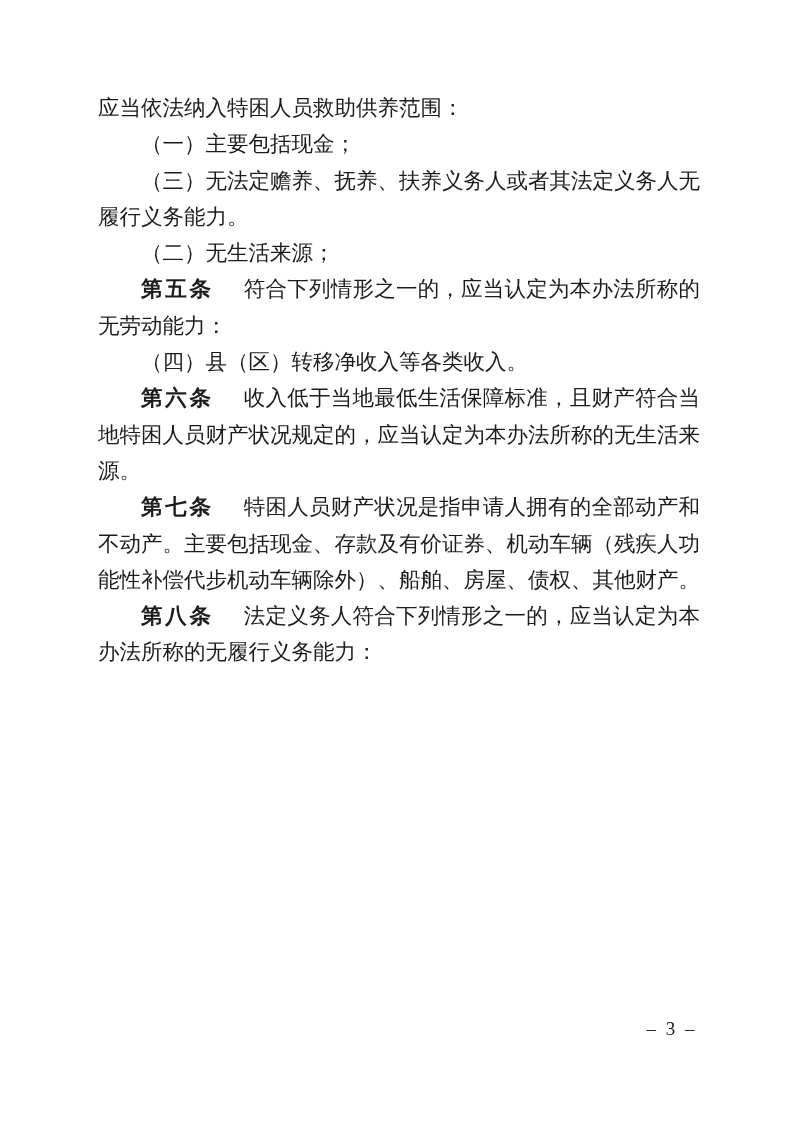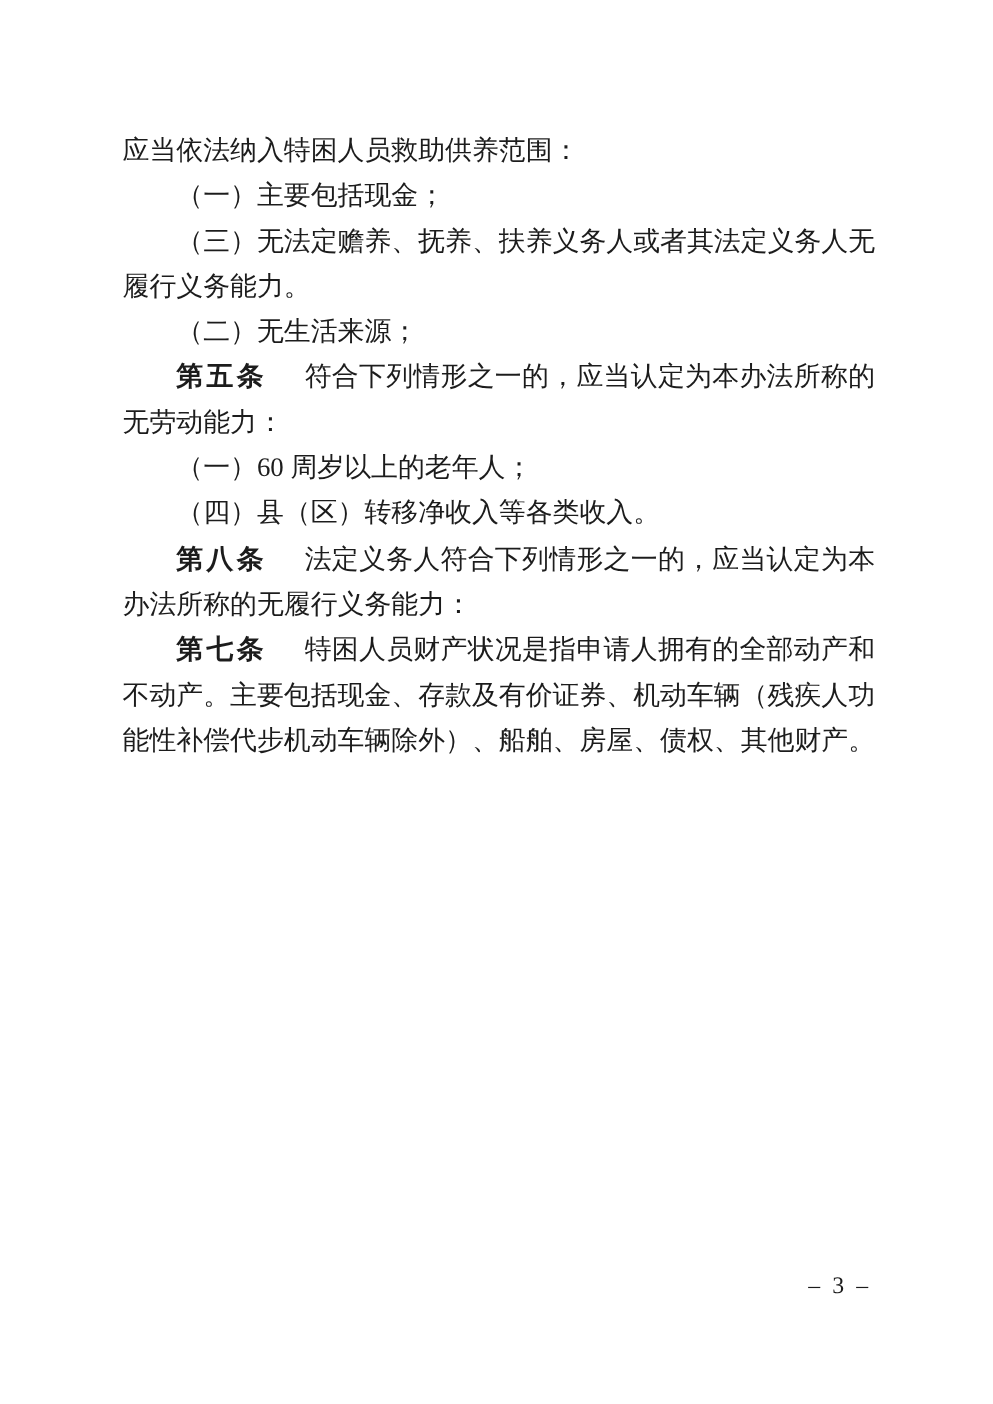--- a/index.html
+++ b/index.html
@@ -12,21 +12,21 @@
     position: relative;
     width: 794px;
     height: 1123px;
     background: #ffffff;
     overflow: hidden;
     color: #1c1c1c;
   }
   .body-text {
     position: absolute;
     left: 98px;
-    top: 102px;
+    top: 90px;
     width: 602px;
     font-family: "Liberation Serif", "DejaVu Serif", serif;
     font-size: 21.5px;
     line-height: 36.3px;
     text-align: justify;
     text-justify: inter-ideograph;
     color: #1c1c1c;
   }
   .para {
     margin: 0;
@@ -62,30 +62,30 @@
     <p class="para flush"><span>应当依法纳入特困人员救助供养范围：</span></p>
 
     <p class="para"><span>（一）主要包括现金；</span></p>
 
     <p class="para"><span>（三）无法定赡养、抚养、扶养义务人或者其法定义务人无履行义务能力。</span></p>
 
     <p class="para"><span>（二）无生活来源；</span></p>
 
     <p class="para"><span class="article-head">第五条</span><span>符合下列情形之一的，应当认定为本办法所称的无劳动能力：</span></p>
 
-    <p class="para"><span>（一）60 周岁以上的老年人；</span></p>
 
 
 
     <p class="para"><span>（四）县（区）转移净收入等各类收入。</span></p>
 
+    <p class="para"><span class="article-head">第六条</span><span>收入低于当地最低生活保障标准，且财产符合当地特困人员财产状况规定的，应当认定为本办法所称的无生活来源。</span></p>
 
 
+    <p class="para"><span class="article-head">第七条</span><span>特困人员财产状况是指申请人拥有的全部动产和不动产。主要包括现金、存款及有价证券、机动车辆（残疾人功能性补偿代步机动车辆除外）、船舶、房屋、债权、其他财产。</span></p>
+
     <p class="para"><span class="article-head">第八条</span><span>法定义务人符合下列情形之一的，应当认定为本办法所称的无履行义务能力：</span></p>
-
-    <p class="para"><span class="article-head">第七条</span><span>特困人员财产状况是指申请人拥有的全部动产和不动产。主要包括现金、存款及有价证券、机动车辆（残疾人功能性补偿代步机动车辆除外）、船舶、房屋、债权、其他财产。</span></p>
 
 
   </div>
 
   <div class="page-number">– 3 –</div>
 
 </div>
 
 </body></html>

